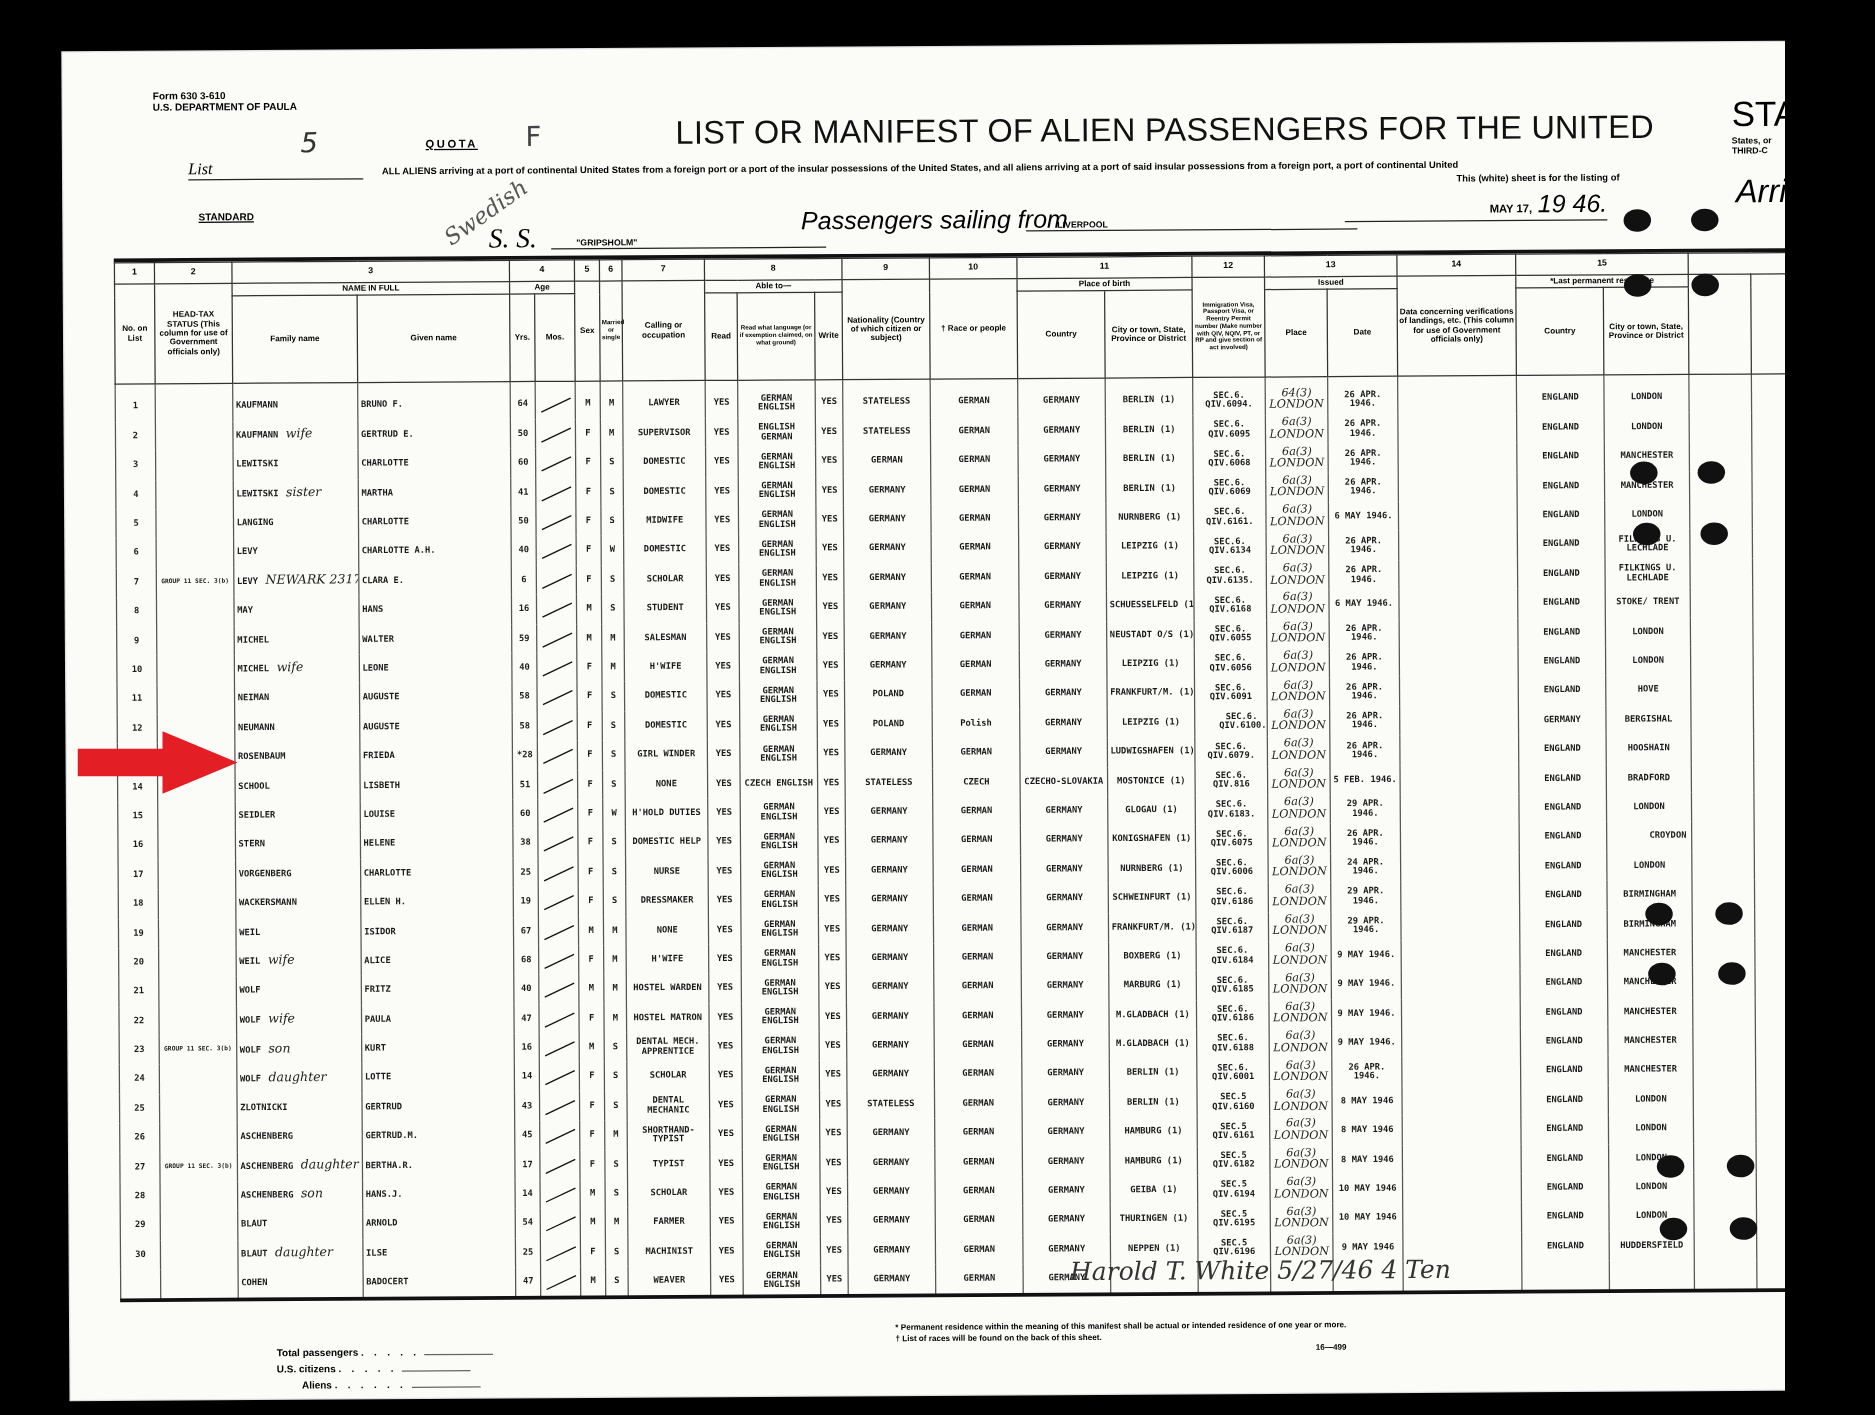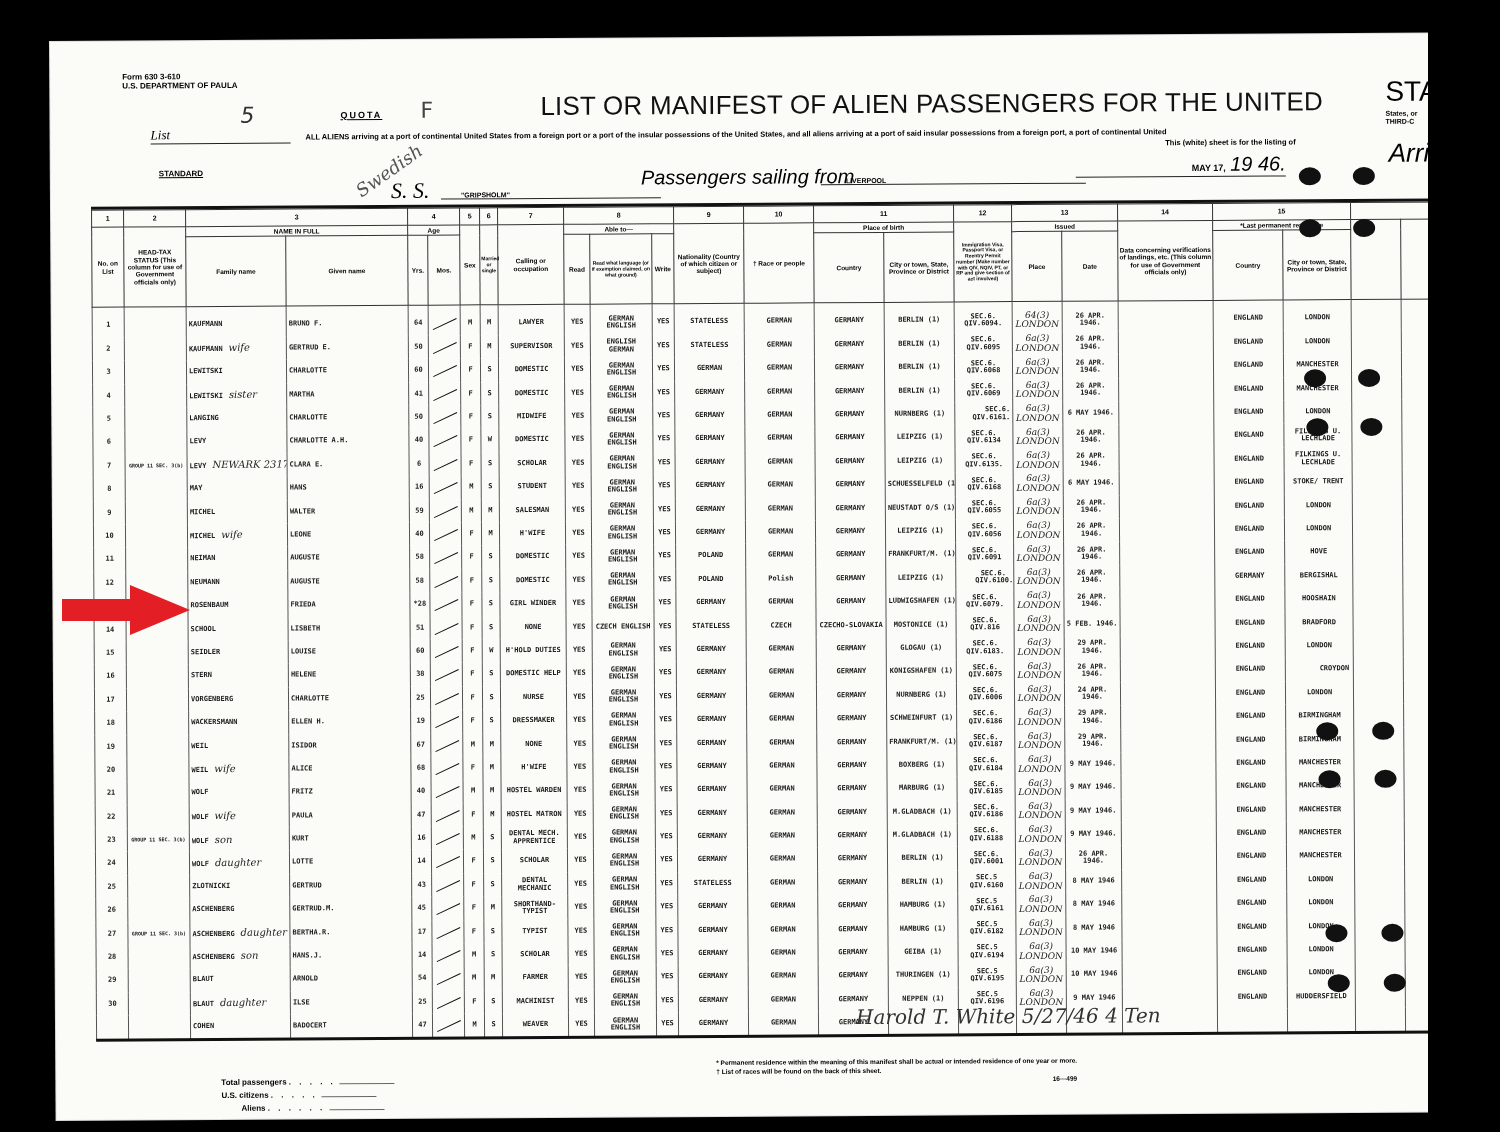--- a/index.html
+++ b/index.html
@@ -289,21 +289,21 @@
             <td>F</td>
             <td>S</td>
             <td style="white-space: normal;">MIDWIFE</td>
             <td>YES</td>
             <td style="white-space: normal;">GERMAN ENGLISH</td>
             <td>YES</td>
             <td>GERMANY</td>
             <td>GERMAN</td>
             <td>GERMANY</td>
             <td>NURNBERG (1)</td>
-            <td style="white-space: normal; text-align: right;">SEC.6. QIV.6161.</td>
+            <td style="white-space: normal;">SEC.6. QIV.6161.</td>
             <td class="hand" style="font-size: 9px; white-space: normal;">6a(3) LONDON</td>
             <td style="white-space: normal;">6 MAY 1946.</td>
             <td></td>
             <td>ENGLAND</td>
             <td style="white-space: normal;">LONDON</td>
             <td></td>
             <td></td>
             <td>5</td>
           </tr>
           <tr>

